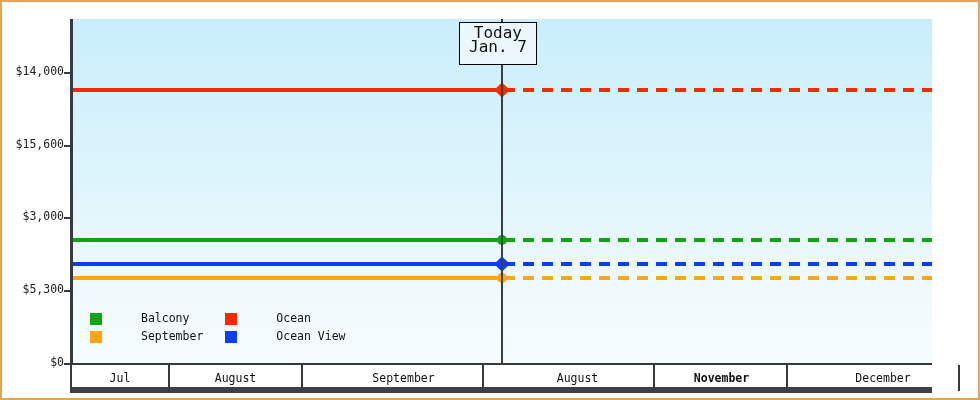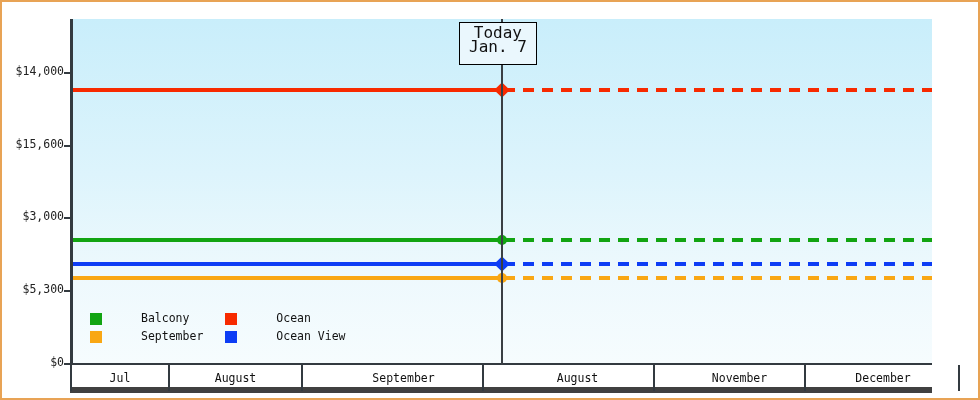--- a/index.html
+++ b/index.html
@@ -198,21 +198,21 @@
     </div>
     <div class="month-cell" style="left:100px;width:133px;">
       <span>August</span>
     </div>
     <div class="month-cell" style="left:255px;width:159px;">
       <span>September</span>
     </div>
     <div class="month-cell" style="left:432px;width:153px;">
       <span>August</span>
     </div>
-    <div class="month-cell" style="left:605px;width:131px;">
+    <div class="month-cell" style="left:587px;width:131px;font-weight:bold;">
       <span>November</span>
     </div>
     <div class="month-cell" style="left:738px;width:152px;">
       <span>December</span>
     </div>
   </div>
 
 </div>
 
 </body></html>

